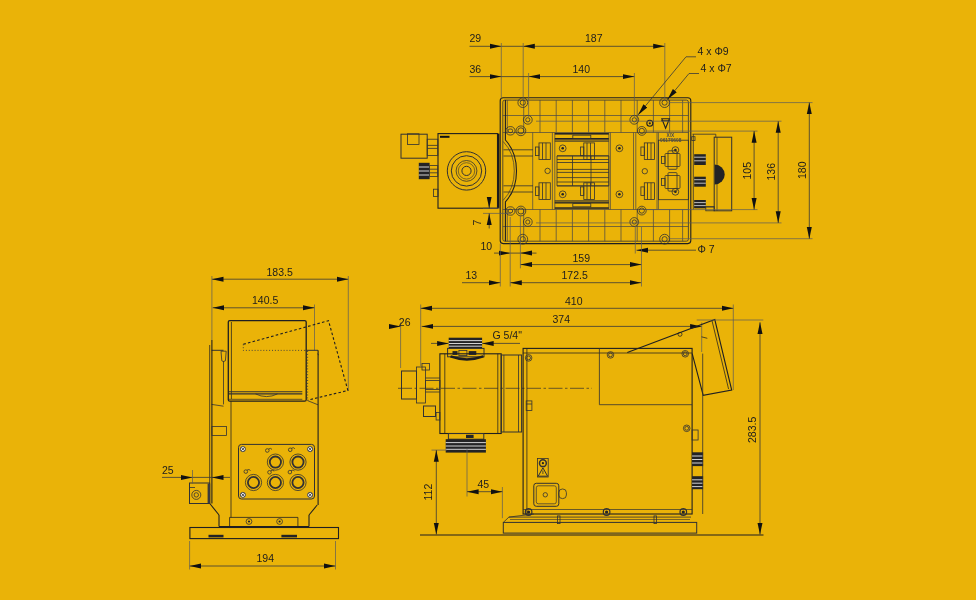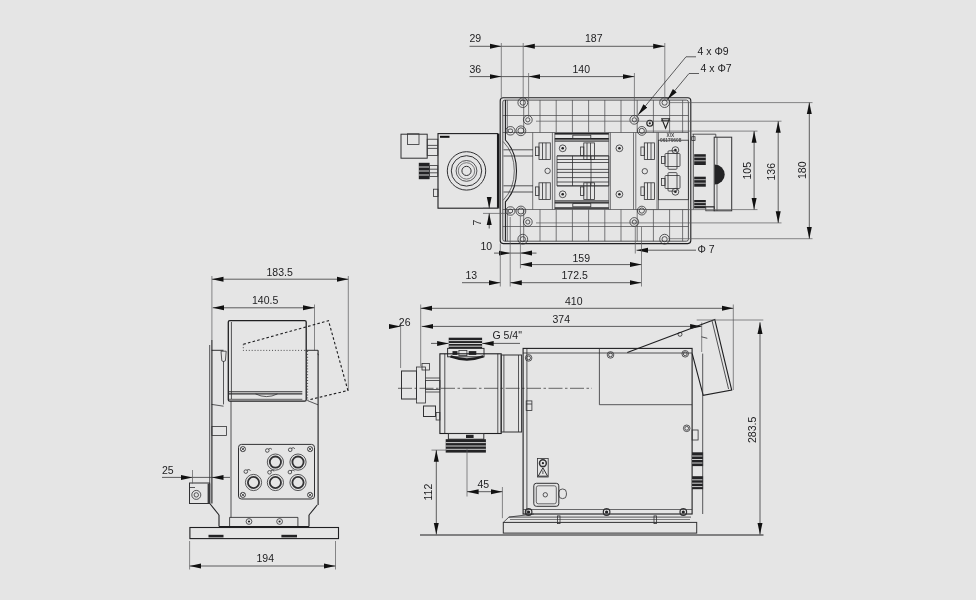--- a/index.html
+++ b/index.html
@@ -1,16 +1,16 @@
 <!DOCTYPE html>
 <html><head>
 <meta charset="utf-8">
 <style>
 html,body{margin:0;padding:0;background:#fff;}
-#pg{position:relative;width:976px;height:600px;background:#e5e5e5;overflow:hidden;}
+#pg{position:relative;width:976px;height:600px;background:#eab308;overflow:hidden;}
 svg{position:absolute;left:0;top:0;}
 text{font-family:"Liberation Sans",sans-serif;font-size:10.5px;fill:#1c1c1e;}
 .d{stroke:#38383a;stroke-width:0.8;fill:none;}
 .e{stroke:#5a5a5c;stroke-width:0.7;fill:none;}
 .o{stroke:#1f1f21;stroke-width:1.1;fill:none;}
 .t{stroke:#313133;stroke-width:0.8;fill:none;}
 .g{stroke:#454547;stroke-width:0.7;fill:none;}
 .k{stroke:#1a1a1c;stroke-width:1.6;fill:none;}
 .f{fill:#232325;stroke:none;}
 </style>

